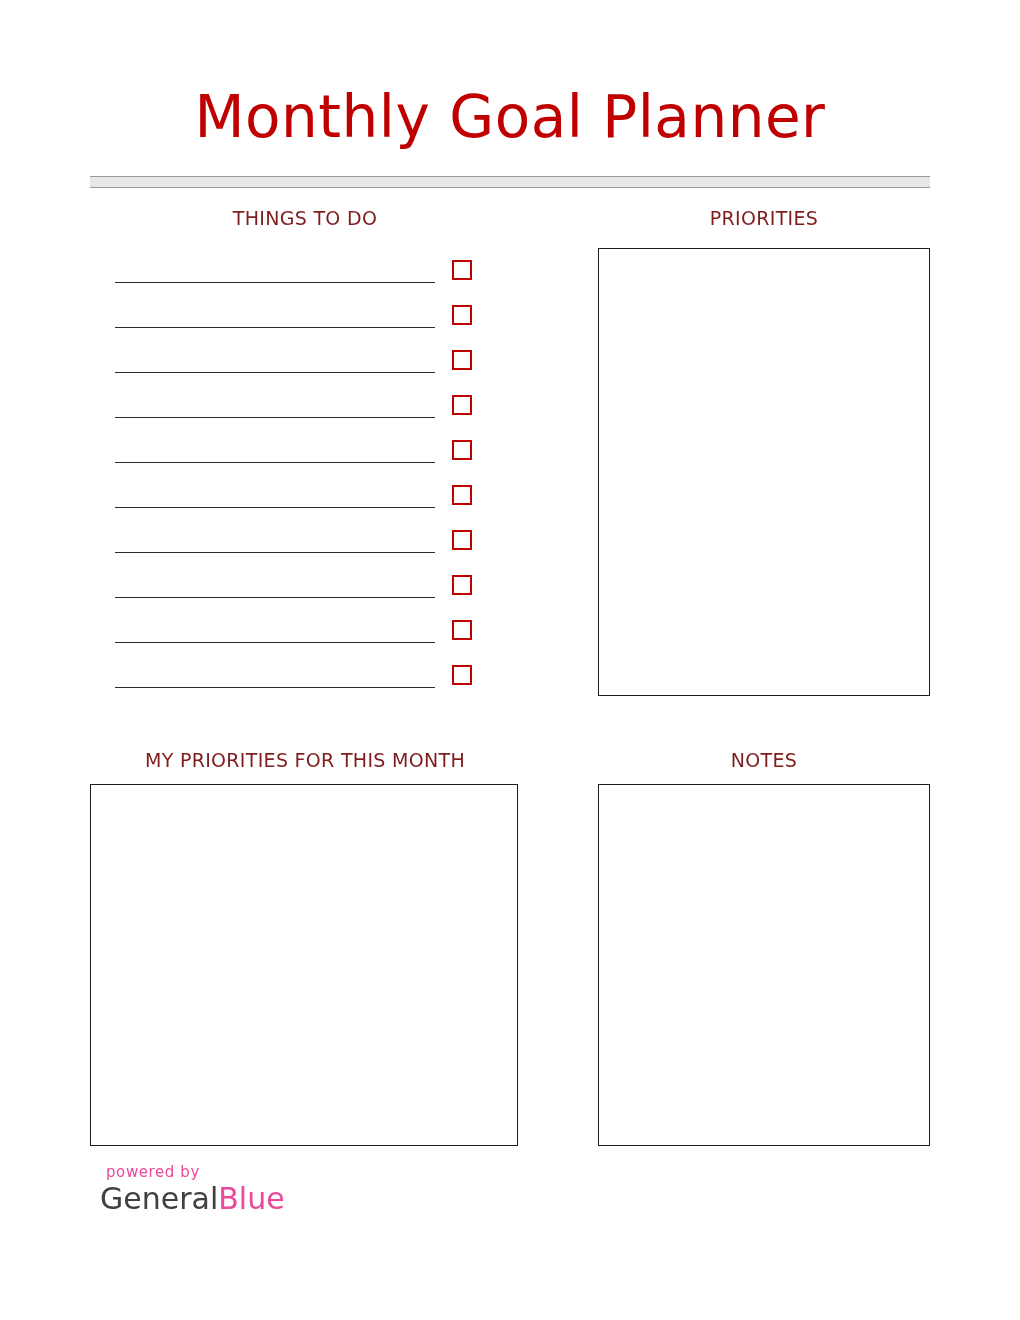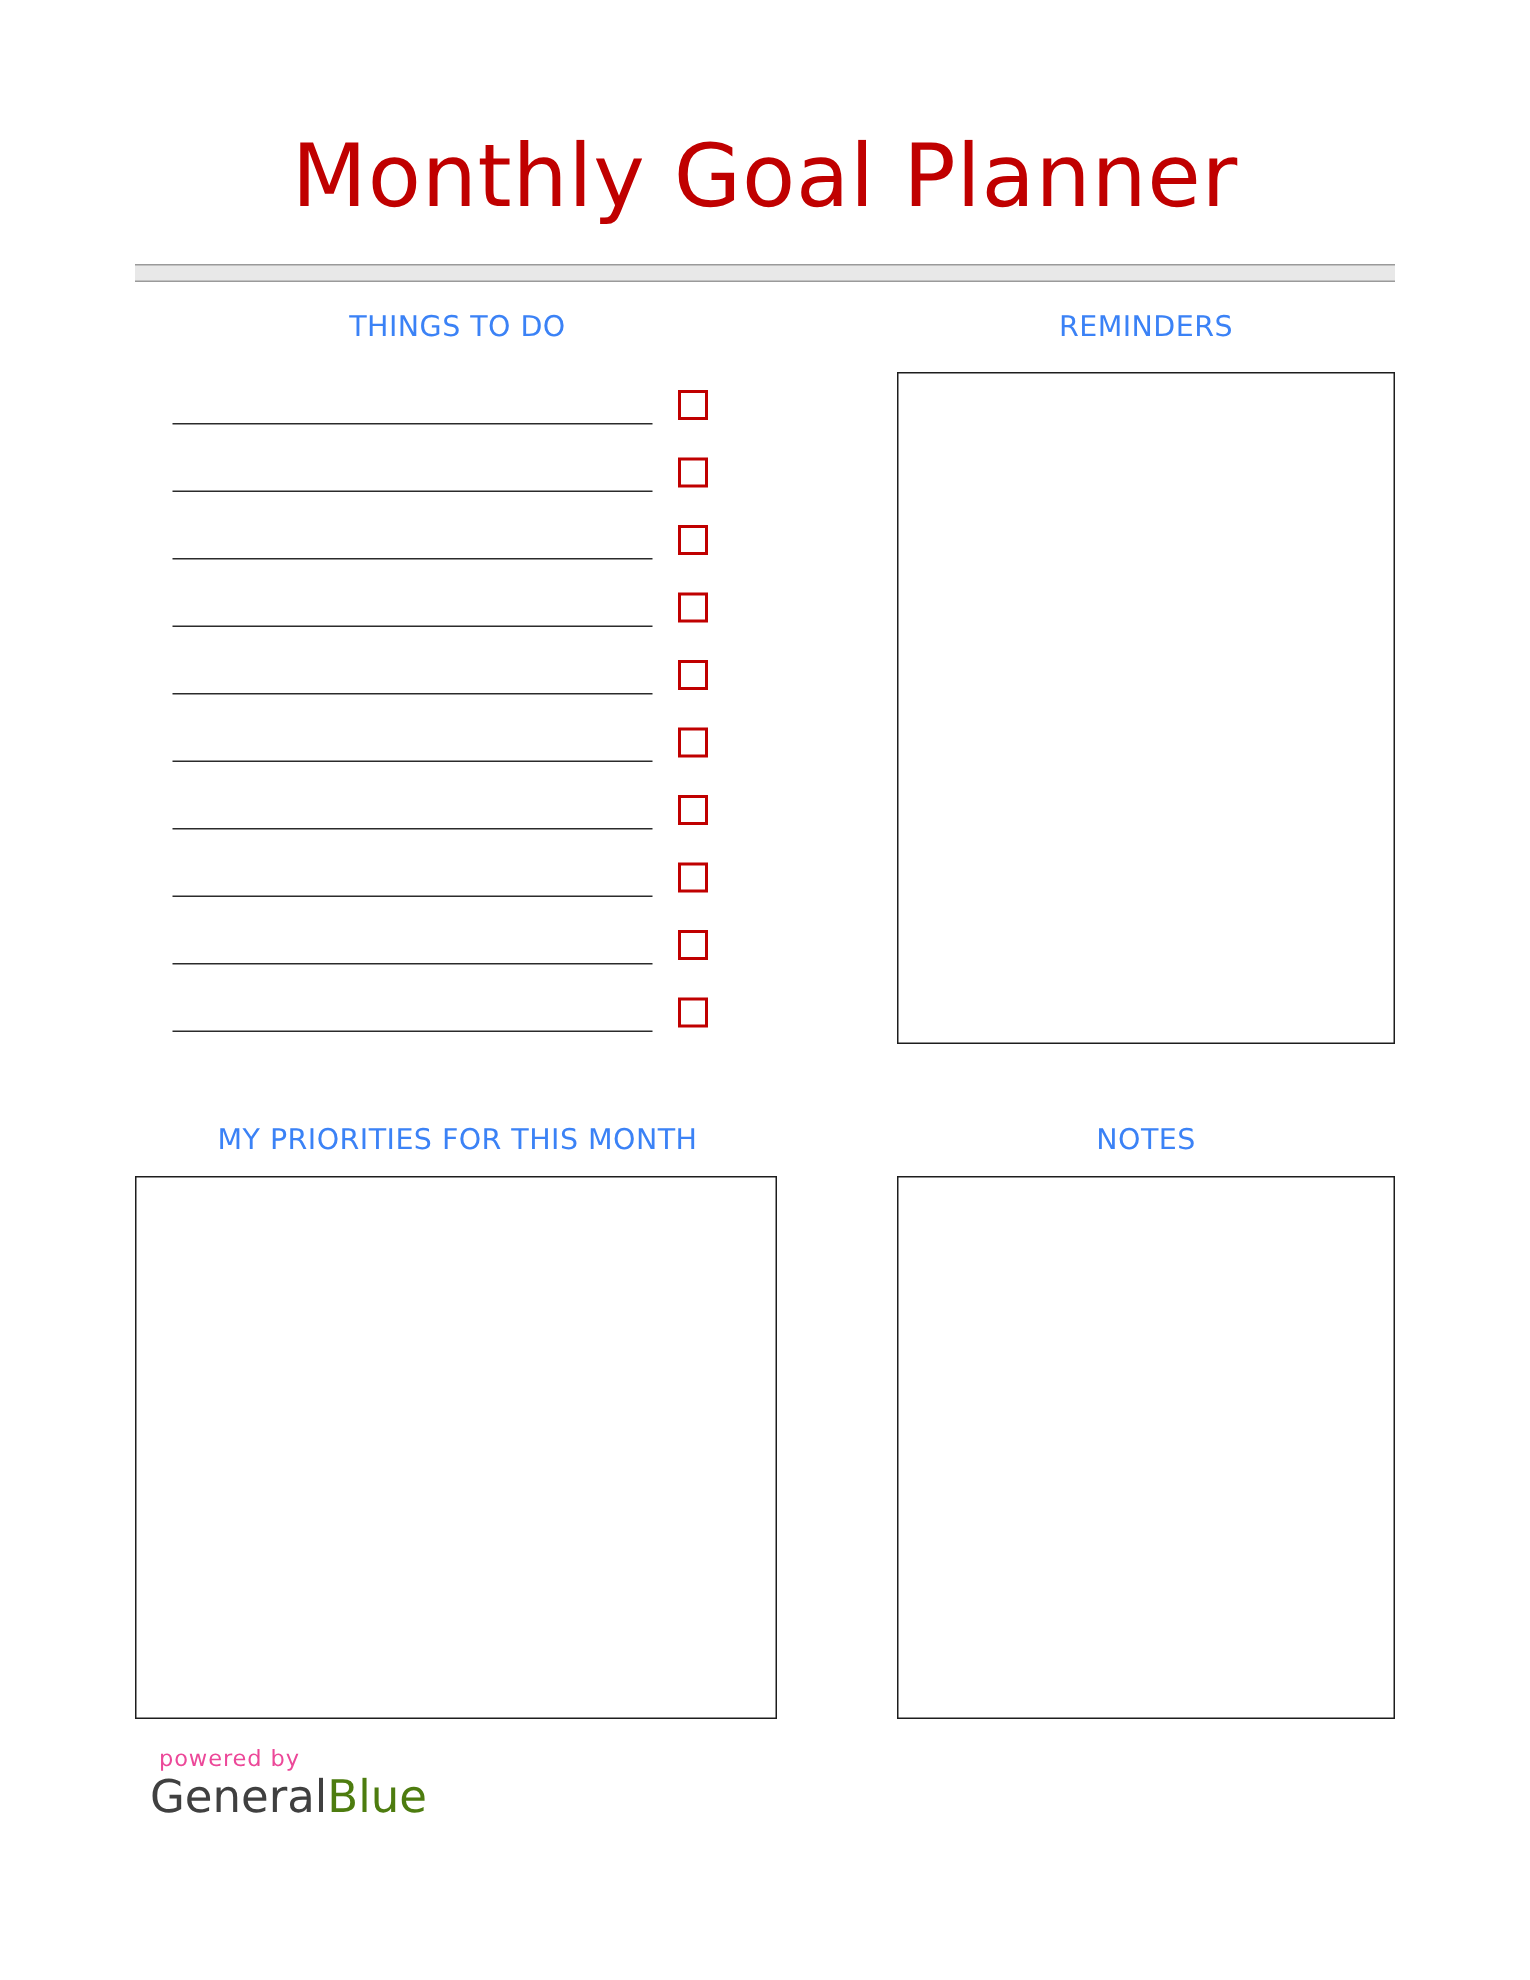--- a/index.html
+++ b/index.html
@@ -47,21 +47,21 @@
     height: 12px;
     background: #e8e8e8;
     border-top: 1px solid #9a9a9a;
     border-bottom: 1px solid #9a9a9a;
     box-sizing: border-box;
   }
 
   
   .sec-heading {
     position: absolute;
-    color: #3b82f6;
+    color: #7f1d1d;
     font-size: 19px;
     font-weight: 400;
     letter-spacing: 0.3px;
     text-align: center;
     font-family: "DejaVu Sans", sans-serif;
   }
   #h-todo      { left: 90px;  top: 207px; width: 430px; }
   #h-reminders { left: 598px; top: 207px; width: 332px; }
   #h-priorities{ left: 90px;  top: 749px; width: 430px; }
   #h-notes     { left: 598px; top: 749px; width: 332px; }
@@ -118,34 +118,34 @@
     font-family: "DejaVu Sans", sans-serif;
     margin: 0 0 2px 6px;
   }
   .brand {
     font-size: 30px;
     letter-spacing: 0px;
     font-family: "DejaVu Sans", sans-serif;
     line-height: 1.05;
   }
   .brand .general { color: #404040; }
-  .brand .blue    { color: #4d7c0f; }
+  .brand .blue    { color: #ec4899; }
 </style>
 </head>
 <body>
 
 <div class="page">
 
   <div class="title">Monthly Goal Planner</div>
 
   <div class="divider"></div>
 
   <div class="sec-heading" id="h-todo">THINGS TO DO</div>
 
-  <div class="sec-heading" id="h-reminders">REMINDERS</div>
+  <div class="sec-heading" id="h-reminders">PRIORITIES</div>
 
   <div class="sec-heading" id="h-priorities">MY PRIORITIES FOR THIS MONTH</div>
 
   <div class="sec-heading" id="h-notes">NOTES</div>
 
   <div class="todo-area" id="todo-area">
       <div class="todo-row">
         <div class="todo-line" style="top: 34px;"></div>
         <div class="todo-box" style="top: 12px;"></div>
       </div>

